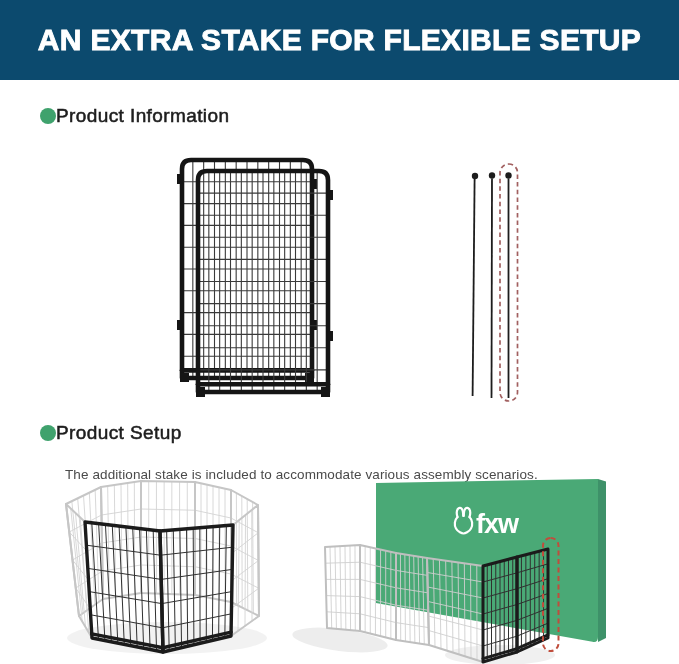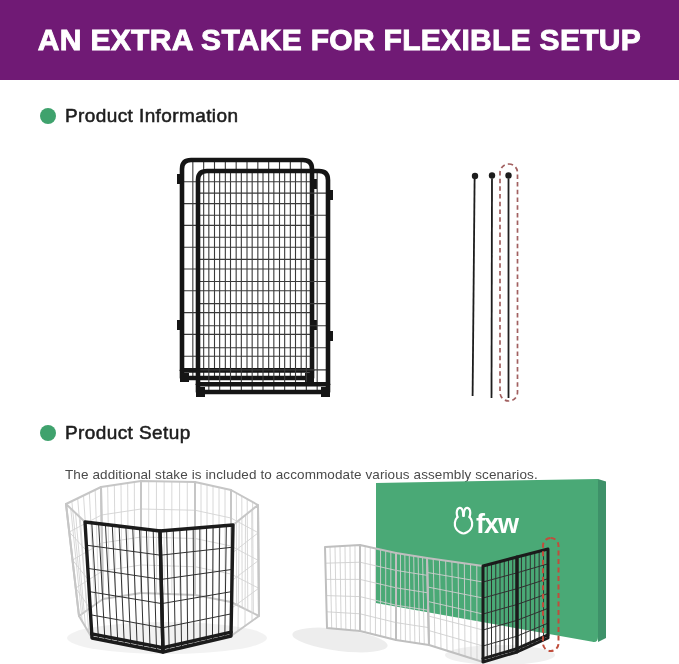--- a/index.html
+++ b/index.html
@@ -1,22 +1,22 @@
 <!DOCTYPE html>
 <html><head>
 <meta charset="utf-8">
 <style>
   html,body{margin:0;padding:0;background:#fff;}
   .page{position:relative;width:679px;height:664px;background:#ffffff;overflow:hidden;
         font-family:"Liberation Sans","DejaVu Sans",sans-serif;}
-  .banner{position:absolute;left:0;top:0;width:679px;height:80px;background:#701a75;
+  .banner{position:absolute;left:0;top:0;width:679px;height:80px;background:#0c4a6e;
           display:flex;align-items:center;justify-content:center;}
   .banner h1{margin:0;color:#ffffff;font-size:30px;font-weight:bold;letter-spacing:.3px;
              -webkit-text-stroke:.9px #ffffff;white-space:nowrap;}
-  .sec-head{position:absolute;display:flex;align-items:center;gap:9px;justify-content:center;}
+  .sec-head{position:absolute;display:flex;align-items:center;justify-content:center;}
   .sec-head .bullet{width:16px;height:16px;border-radius:50%;background:#3fa26d;flex:0 0 auto;}
   .sec-head h2{margin:0;font-size:19px;font-weight:400;color:#1e1e1e;
                -webkit-text-stroke:.55px #1e1e1e;letter-spacing:.4px;white-space:nowrap;}
   .sec1-head{left:40px;top:105px;}
   .sec2-head{left:40px;top:422px;}
   .sec-desc{position:absolute;left:65px;top:467px;font-size:13.5px;color:#4a4a4a;
             letter-spacing:.1px;white-space:nowrap;}
   svg.fig{position:absolute;overflow:visible;}
   .fig-panels{left:170px;top:148px;}
   .fig-stakes{left:458px;top:153px;}

